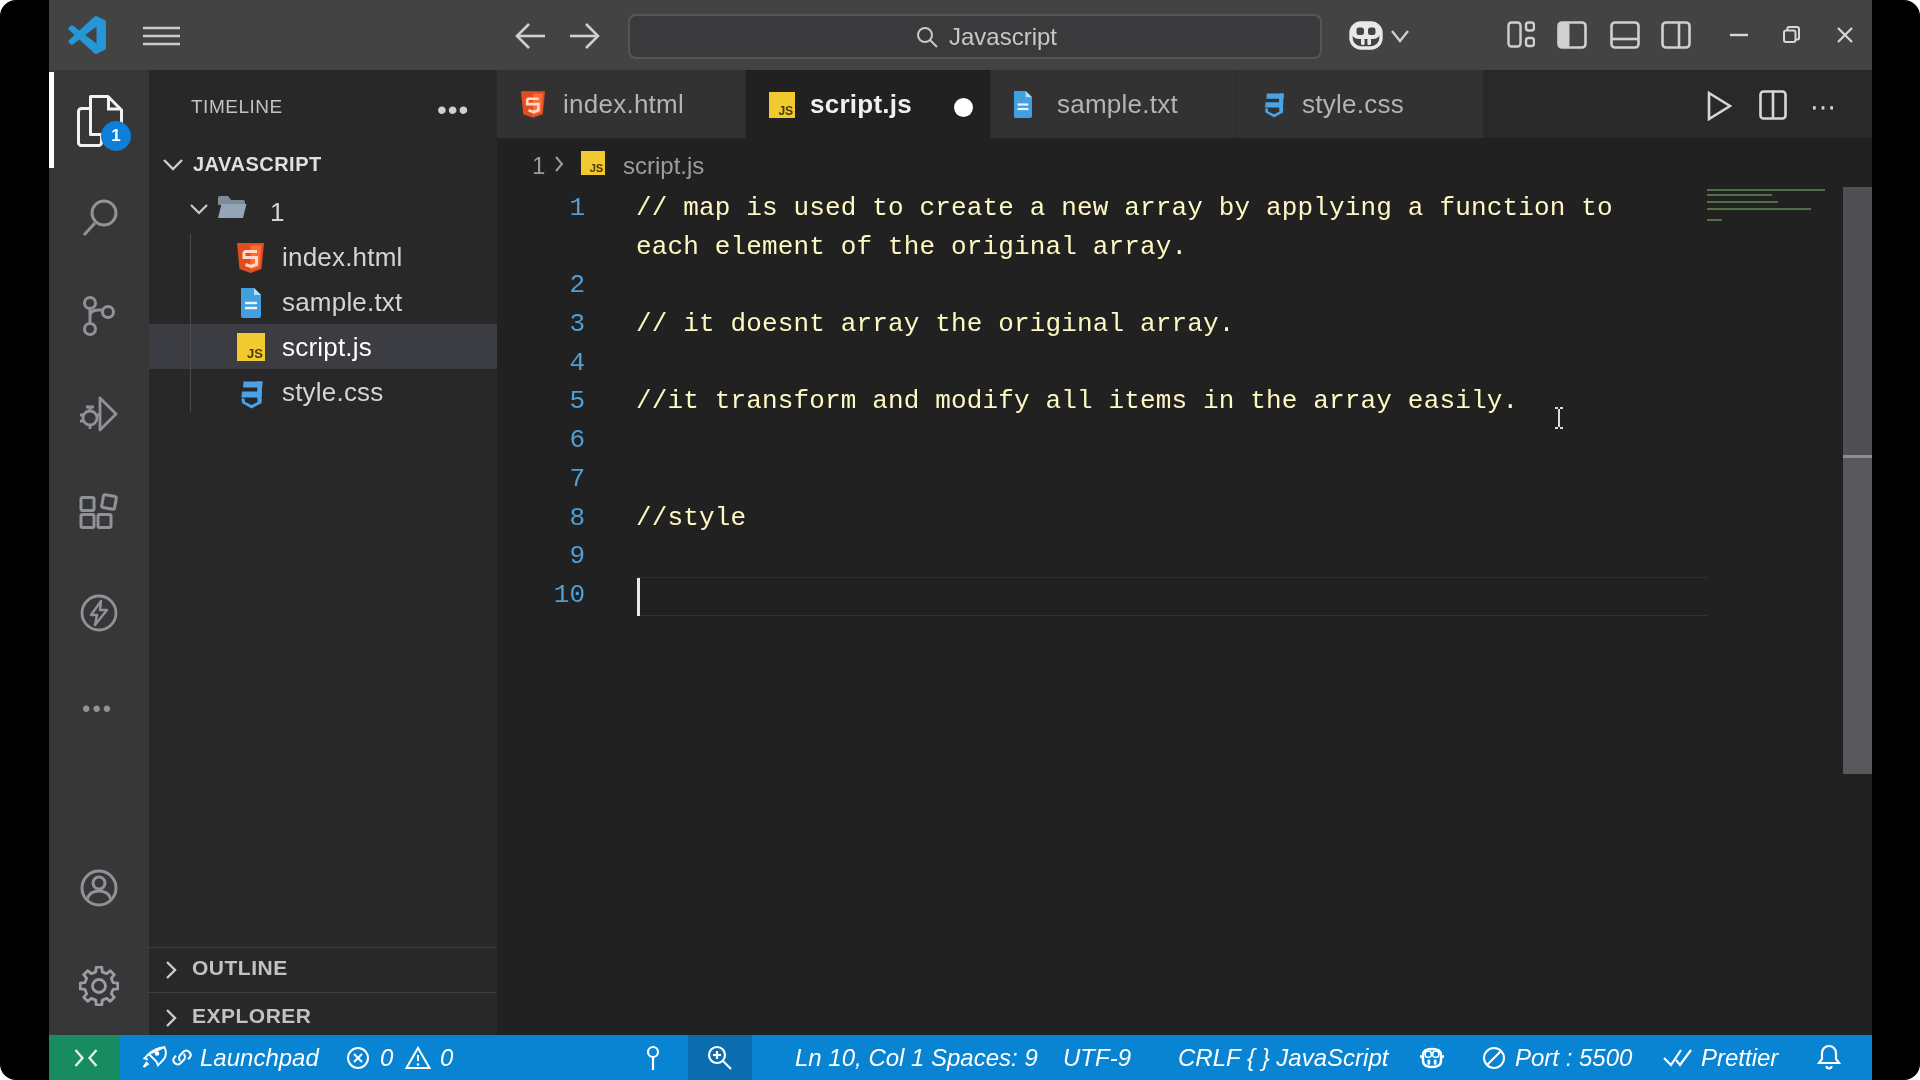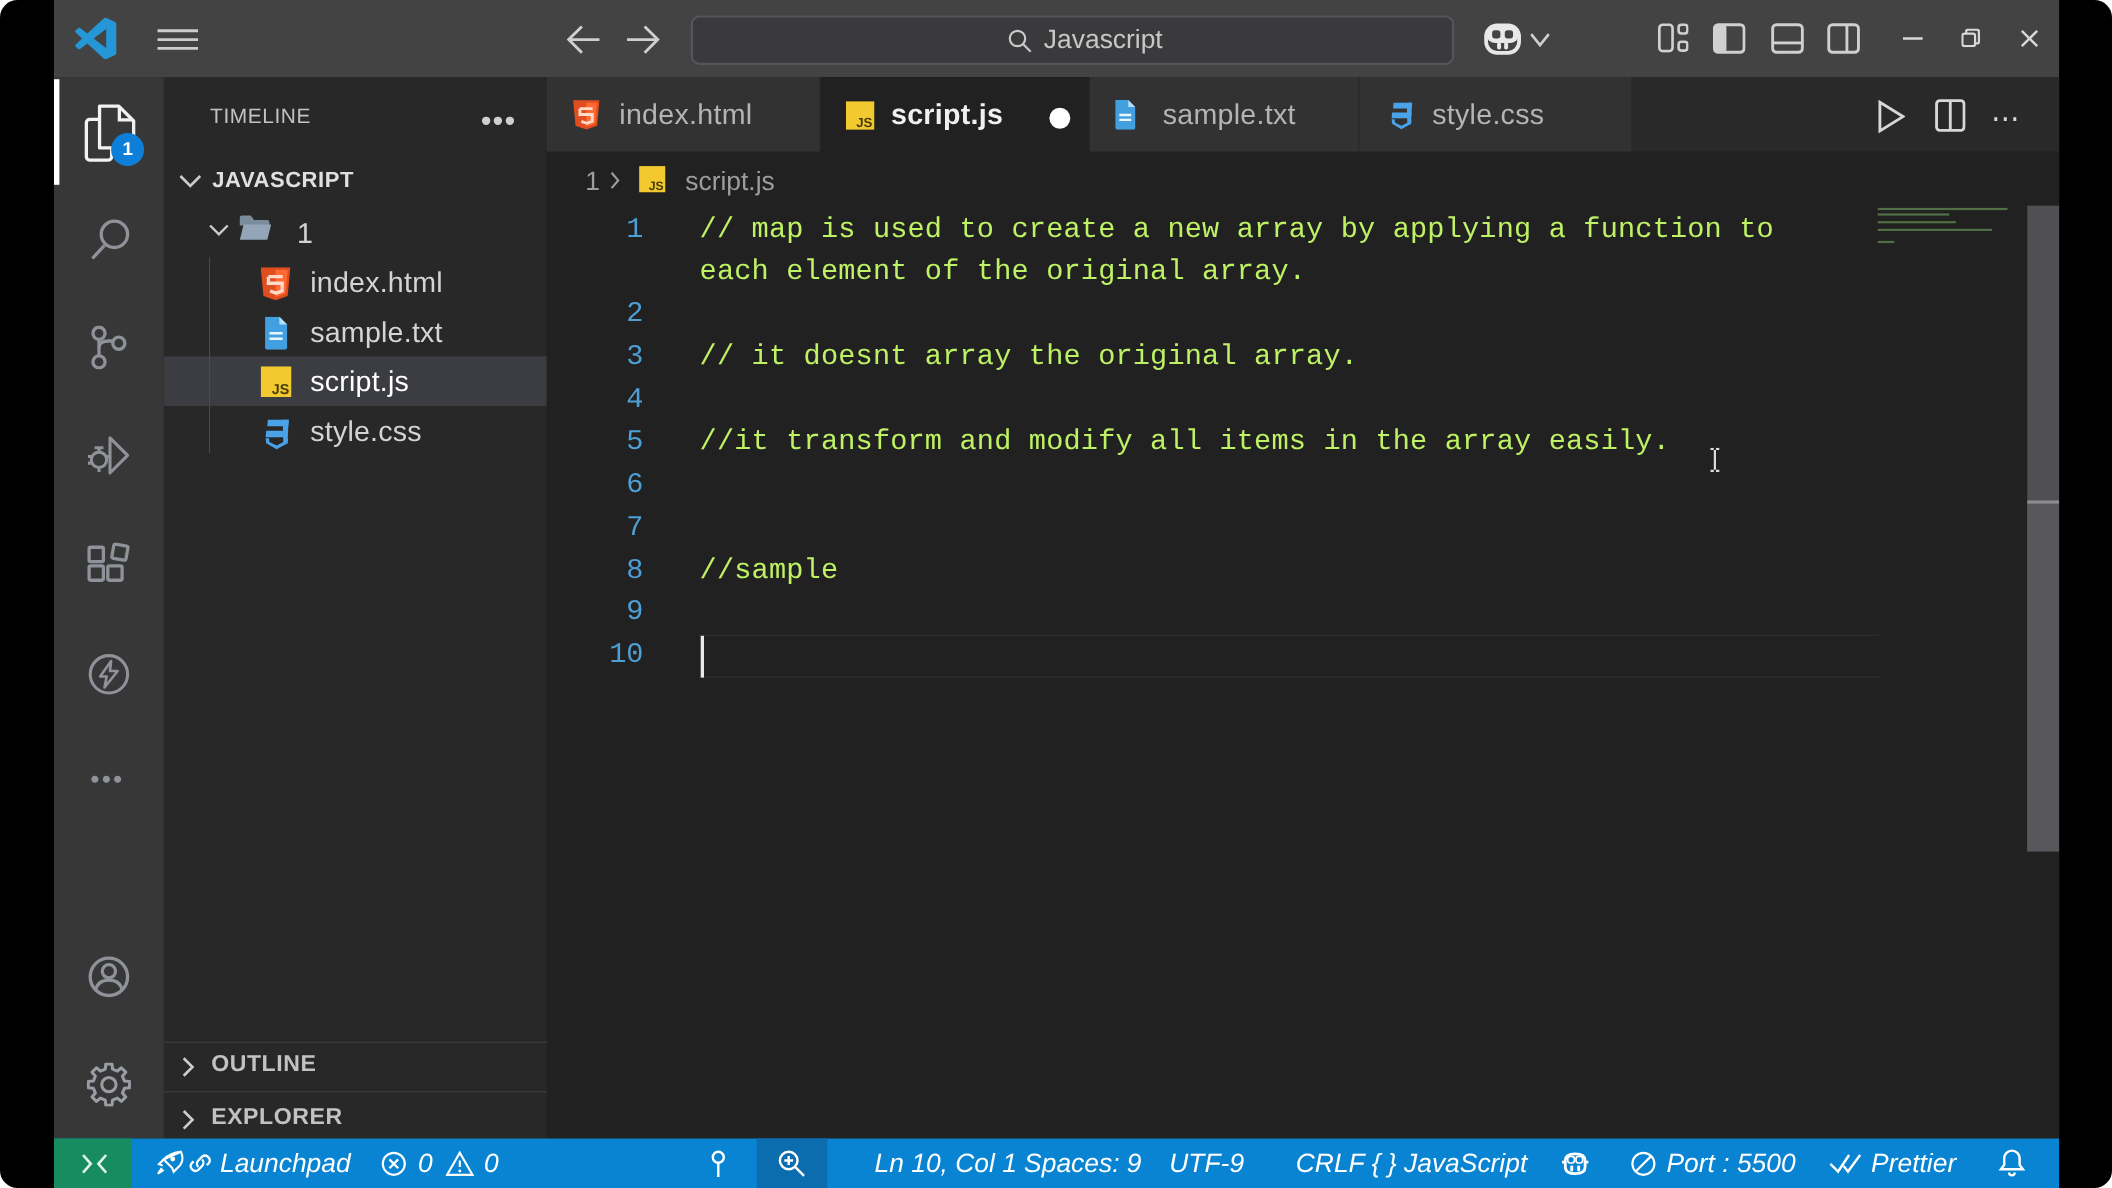--- a/index.html
+++ b/index.html
@@ -35,21 +35,21 @@
   .sep { position:absolute; left:0; width:348px; height:1px; background:#3f4044; }
   
   #tabbar { position:absolute; left:448px; top:70px; width:1377px; height:68px; background:#292929; }
   .tab { position:absolute; top:0; height:68px; }
   .tab .tlabel { position:absolute; top:50%; transform:translateY(-50%); font-size:26px; letter-spacing:0.25px; }
   
   #editor { position:absolute; left:448px; top:138px; width:1377px; height:897px; background:#212121; }
   #breadcrumb { position:absolute; left:0; top:8px; height:40px; color:#9d9d9d; font-size:24px; }
   .lnum { position:absolute; width:88px; text-align:right; color:#4d9fd6;
           font-family:"Liberation Mono", monospace; font-size:26px; line-height:38.7px; }
-  .code { position:absolute; left:139px; color:#bef264;
+  .code { position:absolute; left:139px; color:#fef9c3;
           font-family:"Liberation Mono", monospace; font-size:26px; line-height:38.7px; letter-spacing:0.15px; white-space:pre; }
   
   #statusbar { position:absolute; left:0; top:1035px; width:1823px; height:45px; background:#0884d2;
                color:#fff; font-size:24px; }
   #remote { position:absolute; left:0; top:0; width:71px; height:45px; background:#178c61; }
   .sitem { position:absolute; top:50%; transform:translateY(-50%); white-space:nowrap;font-style:italic; }
 </style>
 </head>
 <body>
 <div id="frame">
@@ -343,21 +343,21 @@
     <div class="lnum" style="top:283px">6</div>
     <div class="lnum" style="top:322px">7</div>
     <div class="lnum" style="top:361px">8</div>
     <div class="lnum" style="top:399px">9</div>
     <div class="lnum" style="top:438px">10</div>
 
     <div class="code" style="top:51px">// map is used to create a new array by applying a function to
 each element of the original array.</div>
     <div class="code" style="top:167px">// it doesnt array the original array.</div>
     <div class="code" style="top:244px">//it transform and modify all items in the array easily.</div>
-    <div class="code" style="top:361px">//sample</div>
+    <div class="code" style="top:361px">//style</div>
 
     <div class="abs" style="left:139px;top:439px;width:1072px;height:39px;border-top:1px solid #303030;border-bottom:1px solid #303030"></div>
 
     <div class="abs" style="left:140px;top:440px;width:3px;height:38px;background:#e8e8e8"></div>
 
     <svg class="abs" style="left:1055px;top:269px" width="14" height="22" viewBox="0 0 14 22">
       <g stroke="#dcdcdc" stroke-width="2">
             <line x1="7" y1="2" x2="7" y2="20"></line>
             <path d="M3 1 h3 M8 1 h3 M3 21 h3 M8 21 h3"></path>
           </g>

